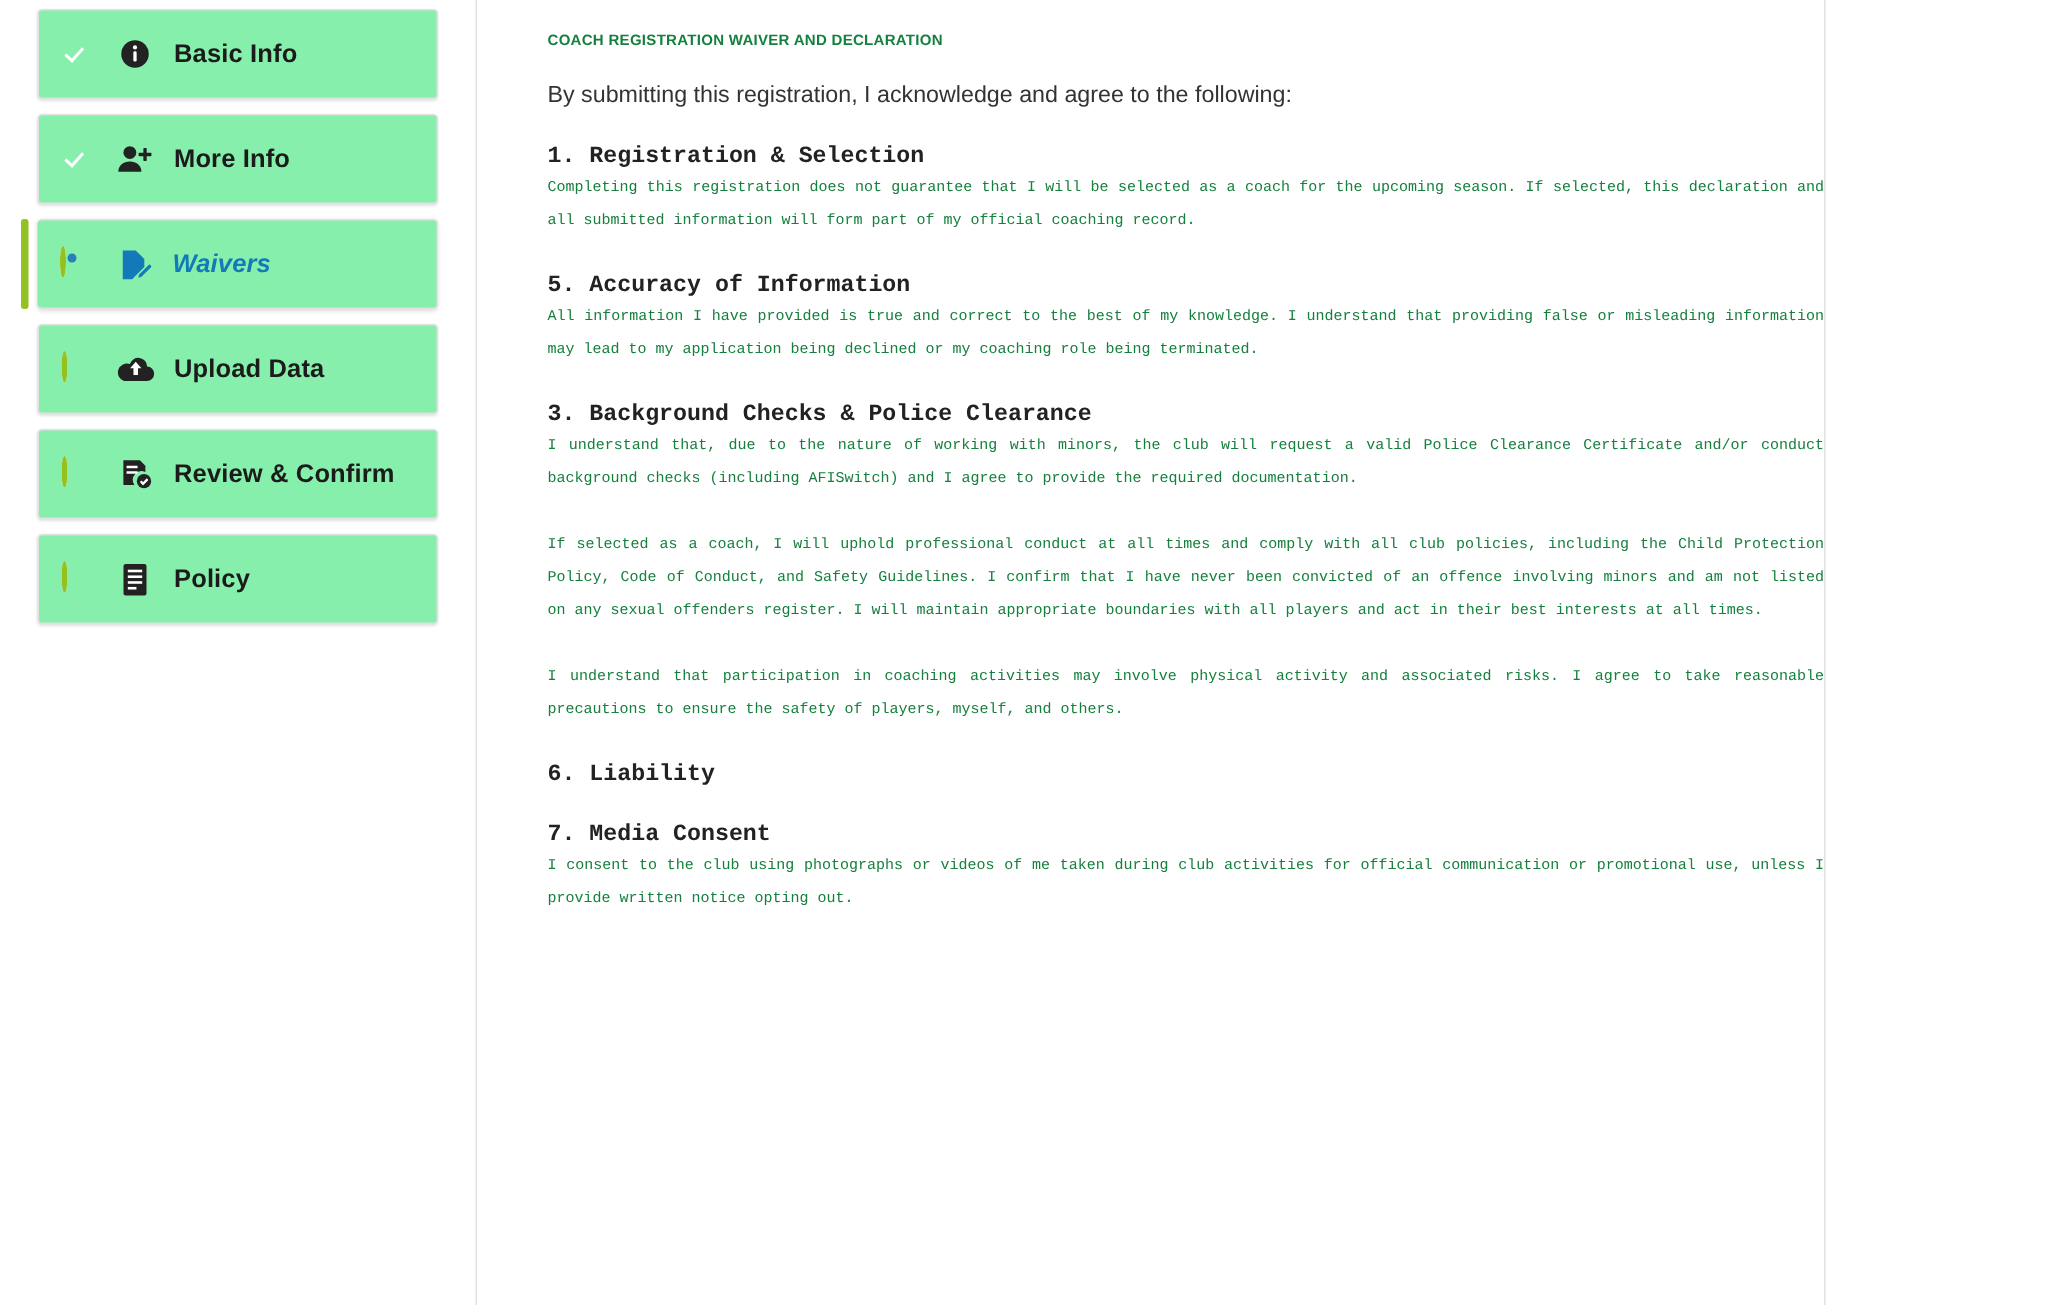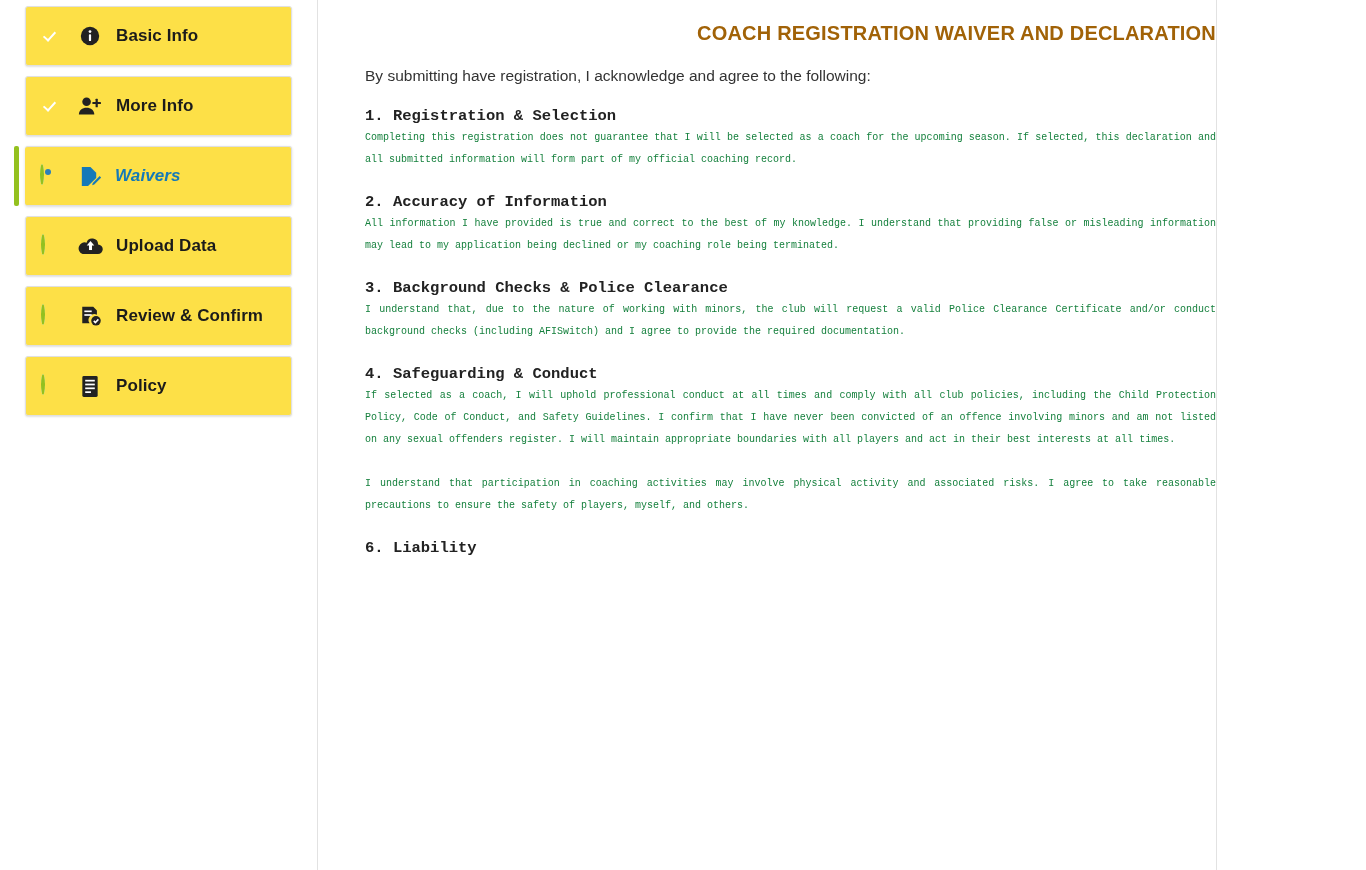--- a/index.html
+++ b/index.html
@@ -26,21 +26,21 @@
     border-right: 1px solid #e2e2e2;
     position: relative;
   }
   .step {
     position: relative;
     display: flex;
     align-items: center;
     height: 60px;
     margin-bottom: 10px;
     padding-left: 14px;
-    background: #fde047;
+    background: #86efac;
     border: 1px solid #e0e0e0;
     border-radius: 3px;
     box-shadow: 0 1px 2px rgba(0,0,0,0.12);
   }
   .step.active {
     border-left: none;
     box-shadow: 0 1px 3px rgba(0,0,0,0.14);
   }
   .step.active::before {
     content: "";
@@ -113,26 +113,25 @@
   .step.active .step-icon { color: #1479b8; }
 
   
   .content {
     flex: 1 1 auto;
     padding: 18px 150px 0 47px;
     position: relative;
     overflow: hidden;
   }
   .doc-title {
-    font-size: 20px;
+    font-size: 10px;
     font-weight: bold;
-    color: #a16207;
+    color: #15803d;
     letter-spacing: 0.2px;
     margin: 4px 0 22px 0;
-    text-align: right;
   }
   .lead {
     font-size: 15.5px;
     color: #333333;
     margin: 0 0 22px 0;
   }
   .clause { margin: 0 0 22px 0; font-family: Liberation Mono, monospace; }
   .clause:last-child { margin-bottom: 0; }
   .clause-title {
     font-size: 15.5px;
@@ -248,44 +247,47 @@
         </svg>
       </span>
       <span class="step-label">Policy</span>
     </div>
   </div>
 
   <div class="content">
     <div class="content-divider"></div>
 
     <h1 class="doc-title">COACH REGISTRATION WAIVER AND DECLARATION</h1>
-    <p class="lead">By submitting have registration, I acknowledge and agree to the following:</p>
+    <p class="lead">By submitting this registration, I acknowledge and agree to the following:</p>
 
     <div class="clause">
       <div class="clause-title">1. Registration &amp; Selection</div>
       <p class="clause-body">Completing this registration does not guarantee that I will be selected as a coach for the upcoming season. If selected, this declaration and all submitted information will form part of my official coaching record.</p>
     </div>
 
     <div class="clause">
-      <div class="clause-title">2. Accuracy of Information</div>
+      <div class="clause-title">5. Accuracy of Information</div>
       <p class="clause-body">All information I have provided is true and correct to the best of my knowledge. I understand that providing false or misleading information may lead to my application being declined or my coaching role being terminated.</p>
     </div>
 
     <div class="clause">
       <div class="clause-title">3. Background Checks &amp; Police Clearance</div>
       <p class="clause-body">I understand that, due to the nature of working with minors, the club will request a valid Police Clearance Certificate and/or conduct background checks (including AFISwitch) and I agree to provide the required documentation.</p>
     </div>
 
     <div class="clause">
-      <div class="clause-title">4. Safeguarding &amp; Conduct</div>
       <p class="clause-body">If selected as a coach, I will uphold professional conduct at all times and comply with all club policies, including the Child Protection Policy, Code of Conduct, and Safety Guidelines. I confirm that I have never been convicted of an offence involving minors and am not listed on any sexual offenders register. I will maintain appropriate boundaries with all players and act in their best interests at all times.</p>
     </div>
 
     <div class="clause">
       <p class="clause-body">I understand that participation in coaching activities may involve physical activity and associated risks. I agree to take reasonable precautions to ensure the safety of players, myself, and others.</p>
     </div>
 
     <div class="clause">
       <div class="clause-title">6. Liability</div>
     </div>
 
+    <div class="clause">
+      <div class="clause-title">7. Media Consent</div>
+      <p class="clause-body">I consent to the club using photographs or videos of me taken during club activities for official communication or promotional use, unless I provide written notice opting out.</p>
+    </div>
   </div>
 </div>
 
 </body></html>

